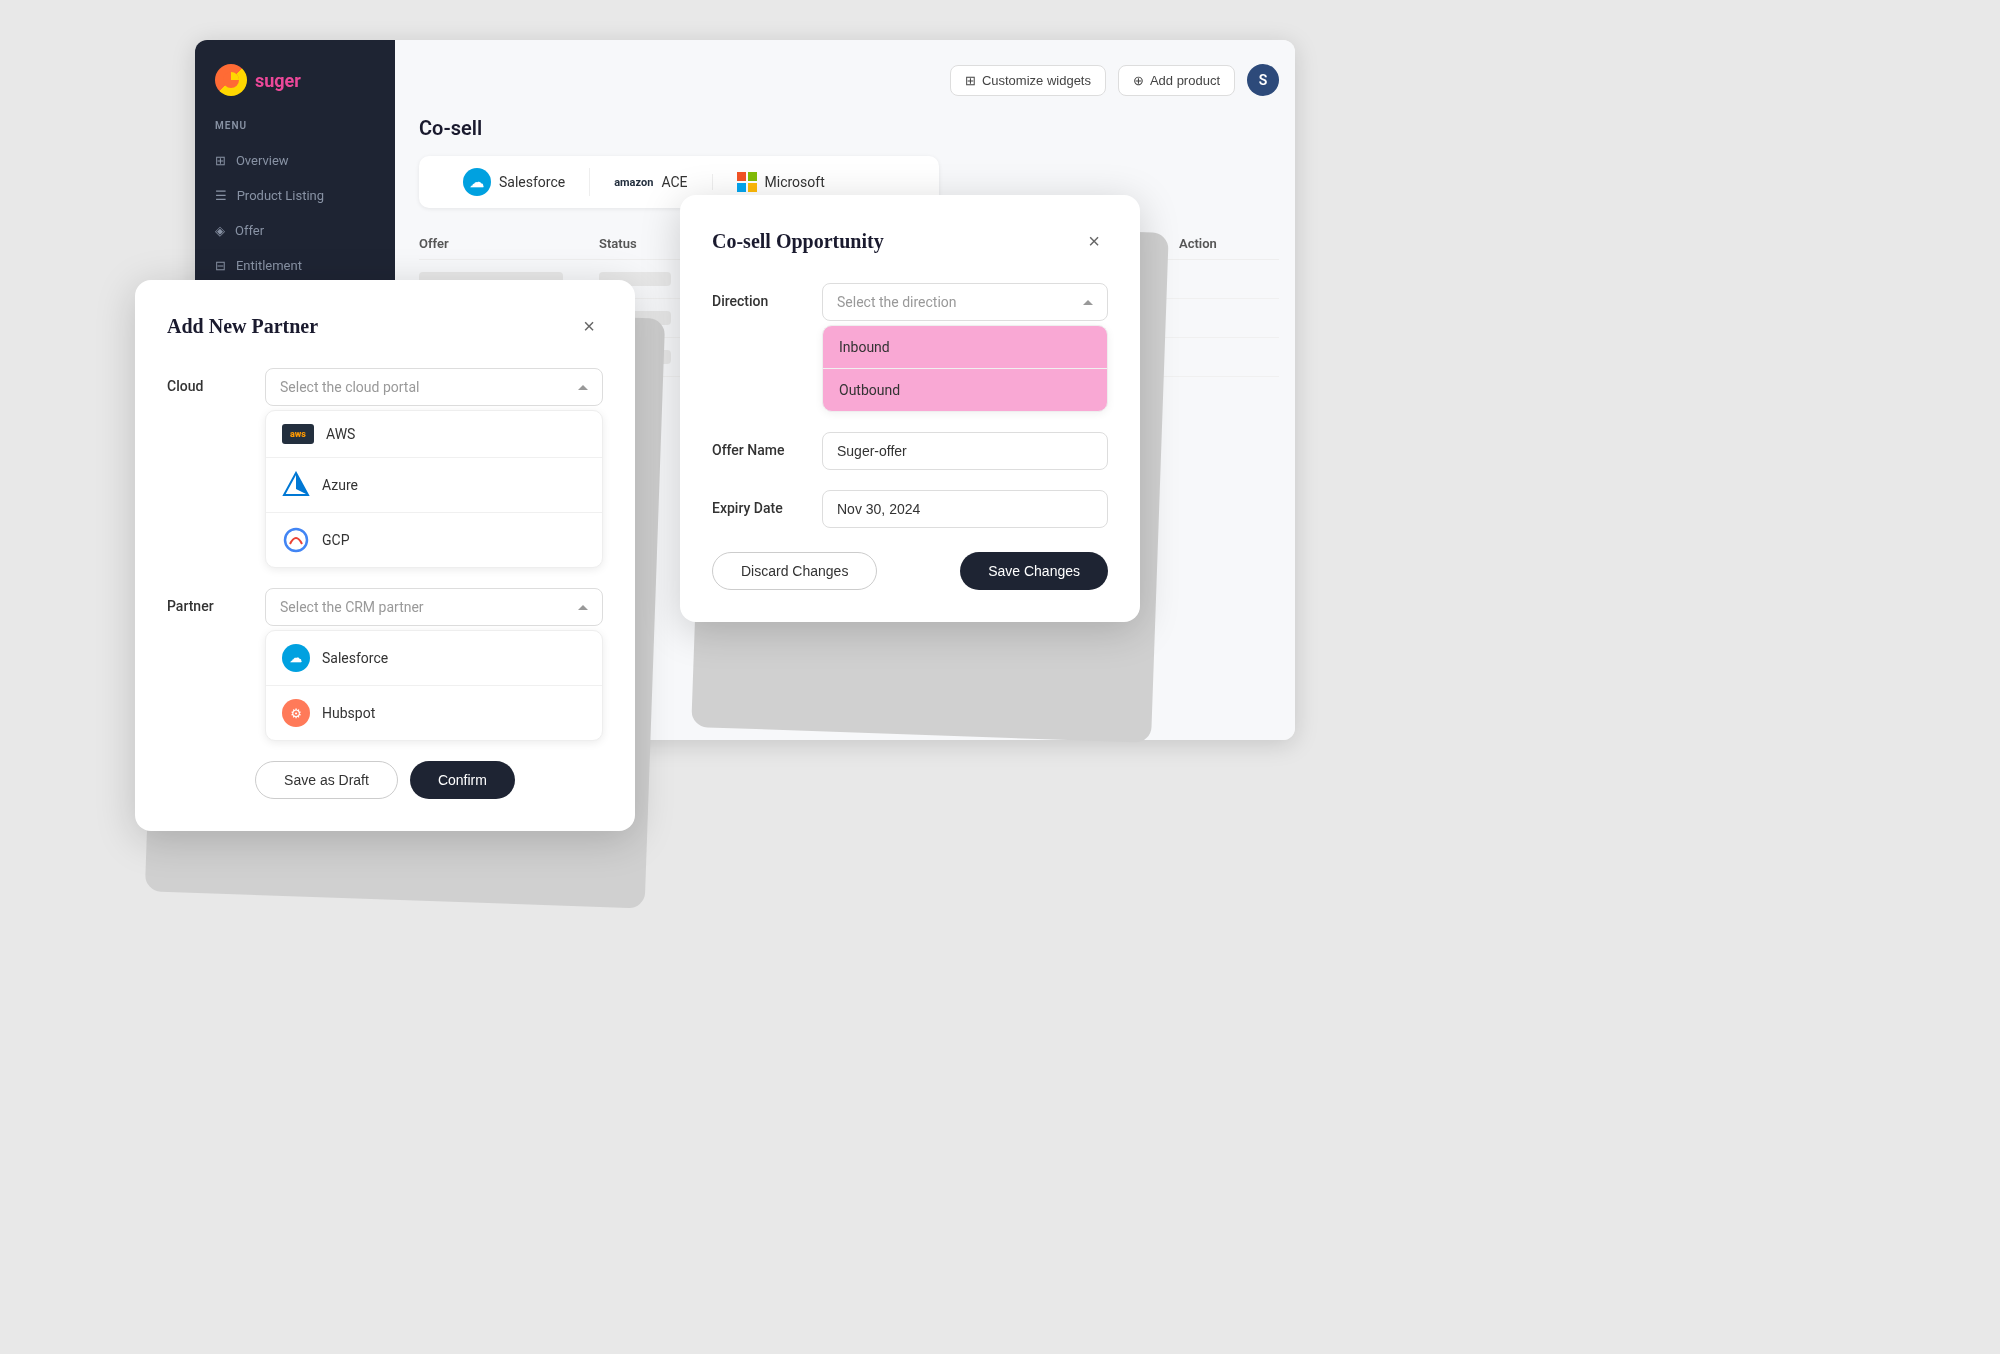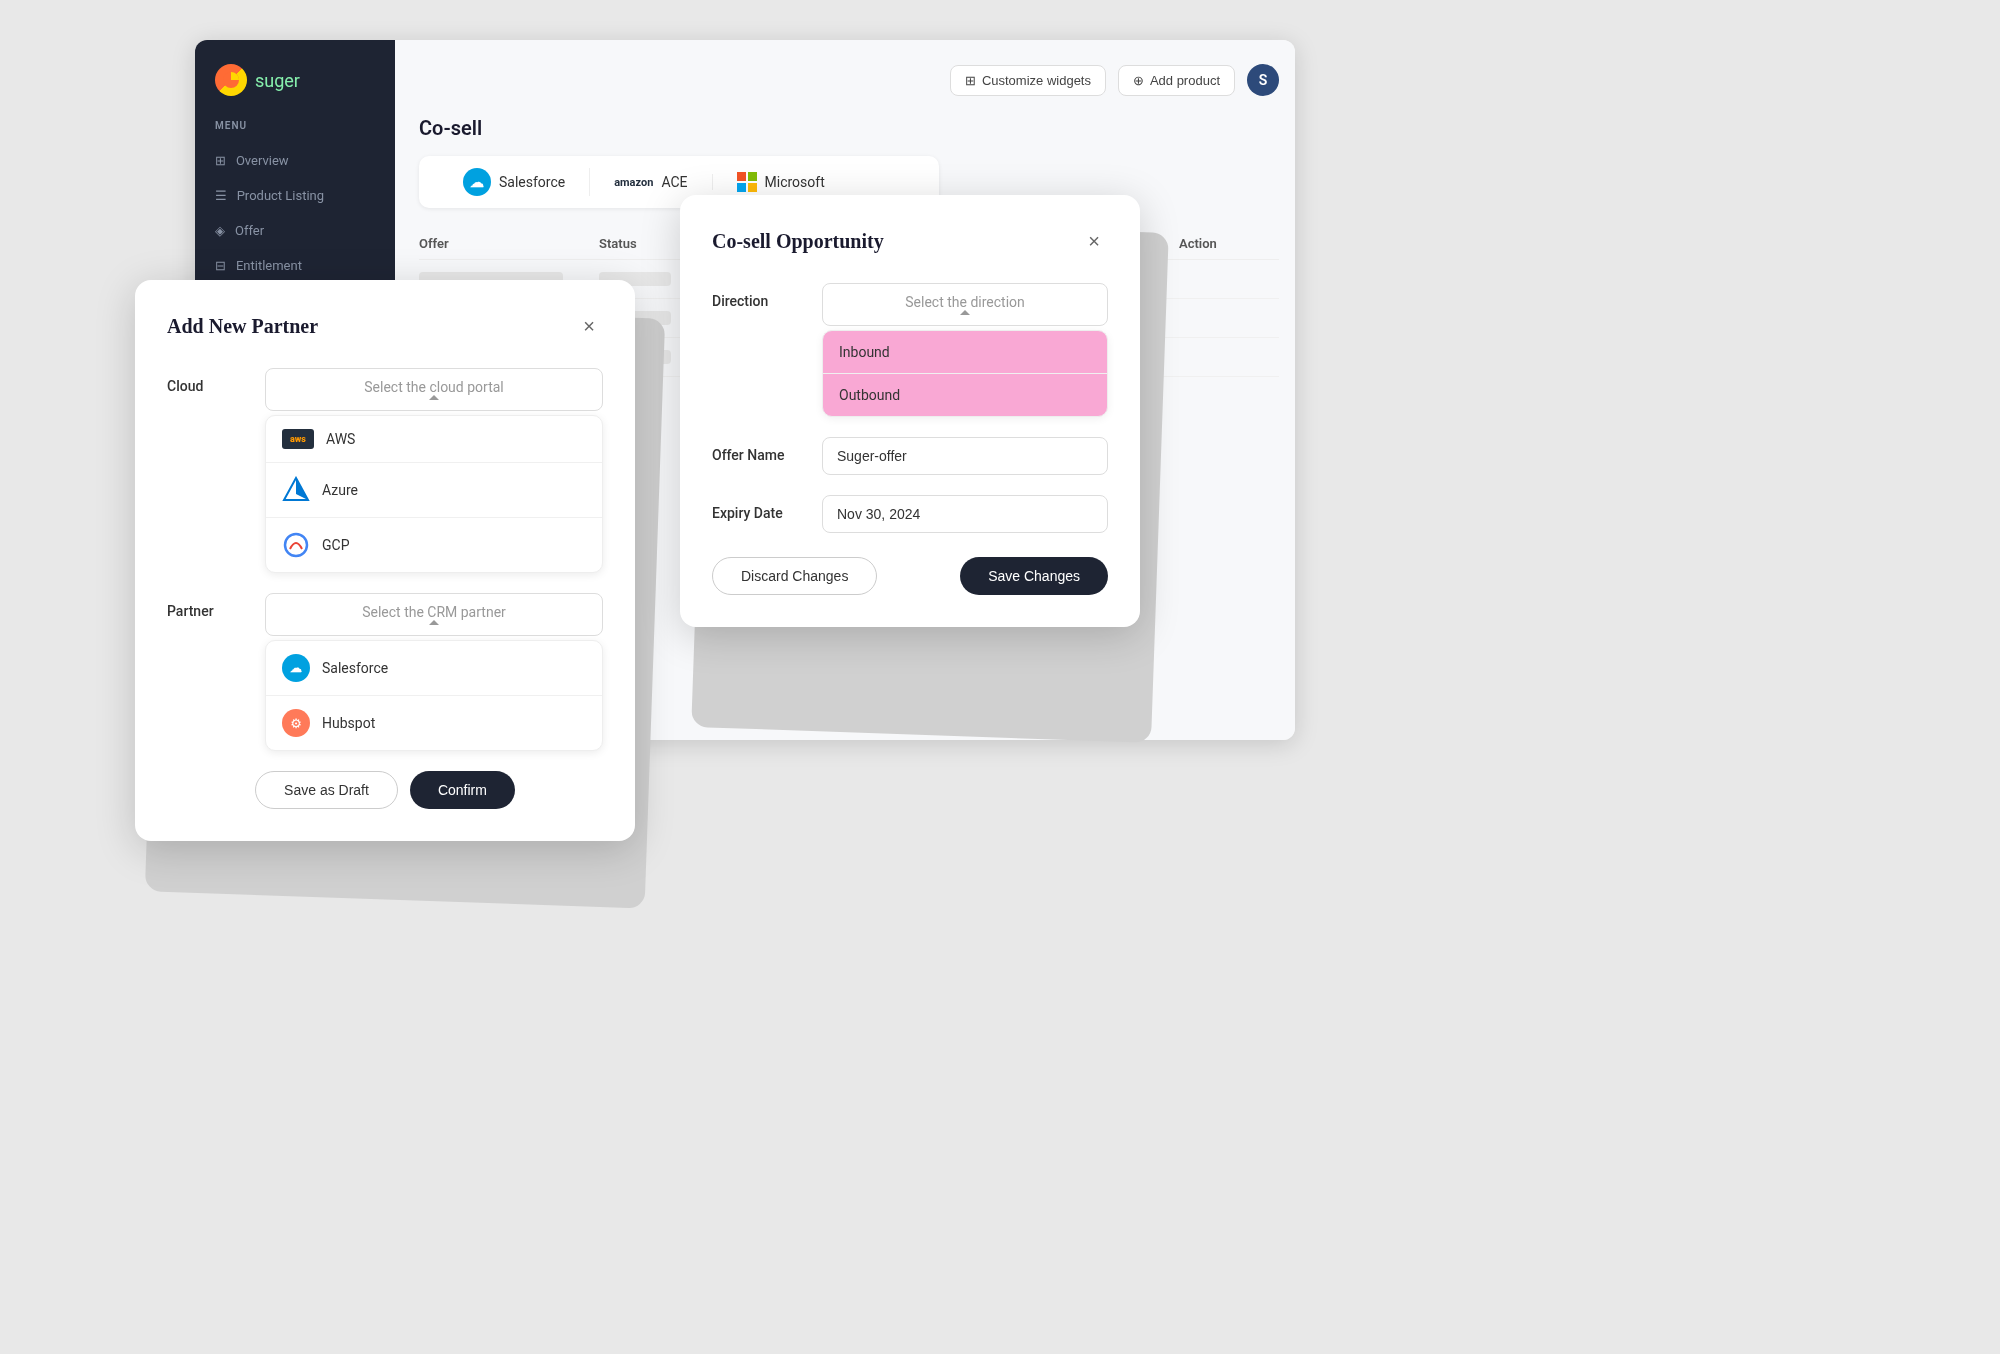--- a/index.html
+++ b/index.html
@@ -44,23 +44,23 @@
       width: 32px;
       height: 32px;
       border-radius: 50%;
       background: linear-gradient(135deg, #ff6b35 50%, #ffd700 50%);
       display: flex;
       align-items: center;
       justify-content: center;
     }
 
     .logo-text {
-      color: #86efac;
+      color: #ec4899;
       font-size: 18px;
-      font-weight: 400;
+      font-weight: 700;
     }
 
     .menu-label {
       color: #8892a4;
       font-size: 10px;
       font-weight: 600;
       letter-spacing: 1px;
       padding: 0 20px 12px;
     }
 
@@ -277,21 +277,20 @@
       border-radius: 8px;
       padding: 10px 14px;
       font-size: 14px;
       color: #999;
       display: flex;
       justify-content: space-between;
       align-items: center;
       cursor: pointer;
       background: #fff;
       margin-bottom: 4px;
-      flex-direction: column;
     }
 
     .dropdown-list {
       border: 1px solid #eee;
       border-radius: 10px;
       overflow: hidden;
       background: #fff;
       box-shadow: 0 2px 8px rgba(0,0,0,0.08);
     }
 

